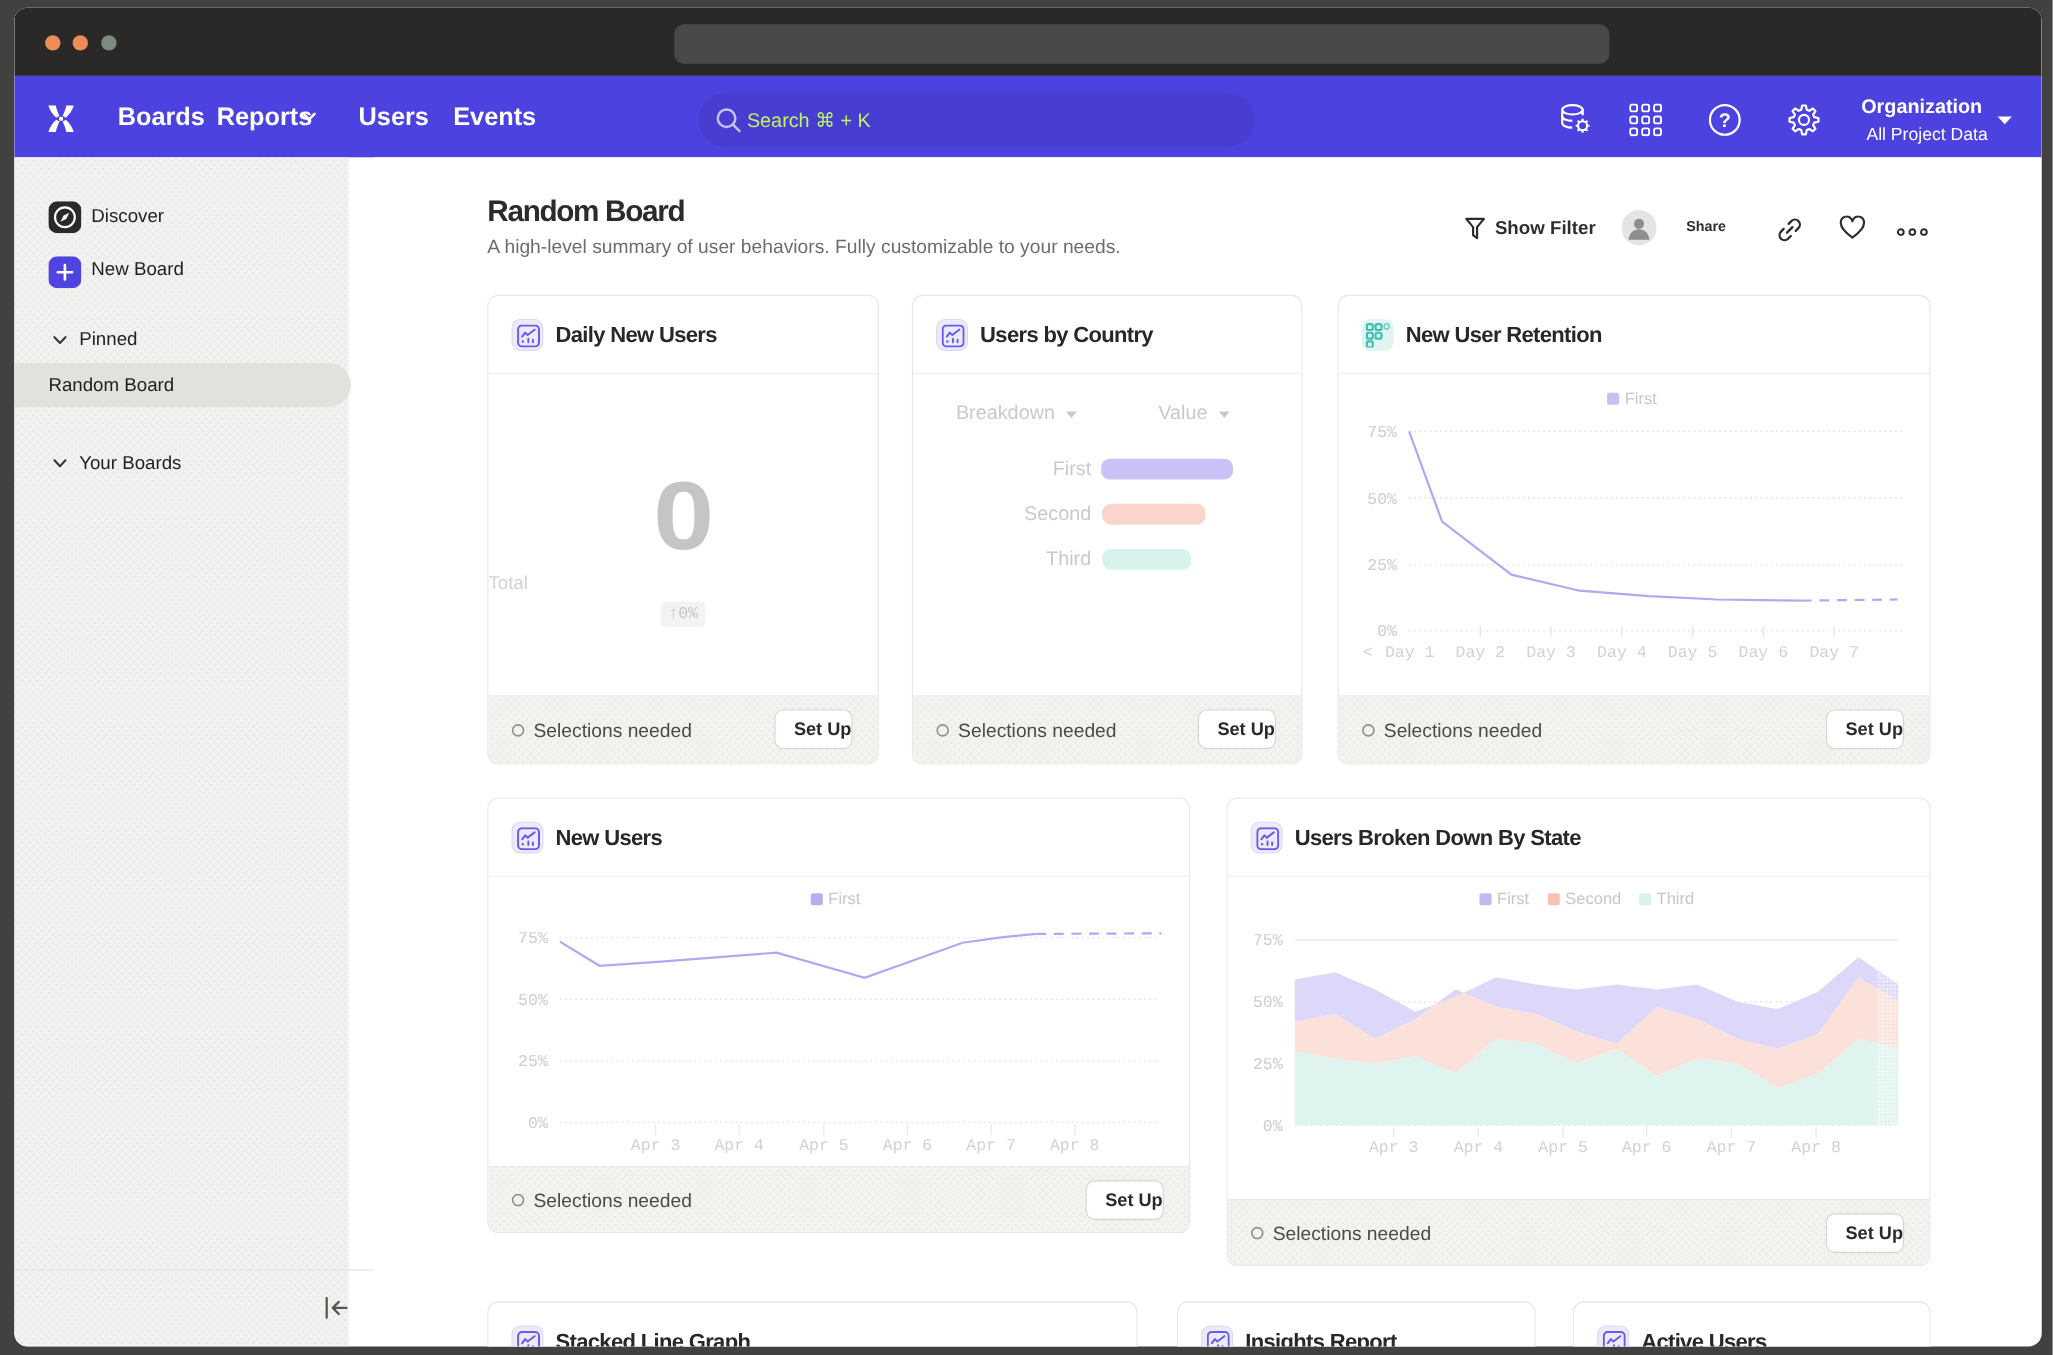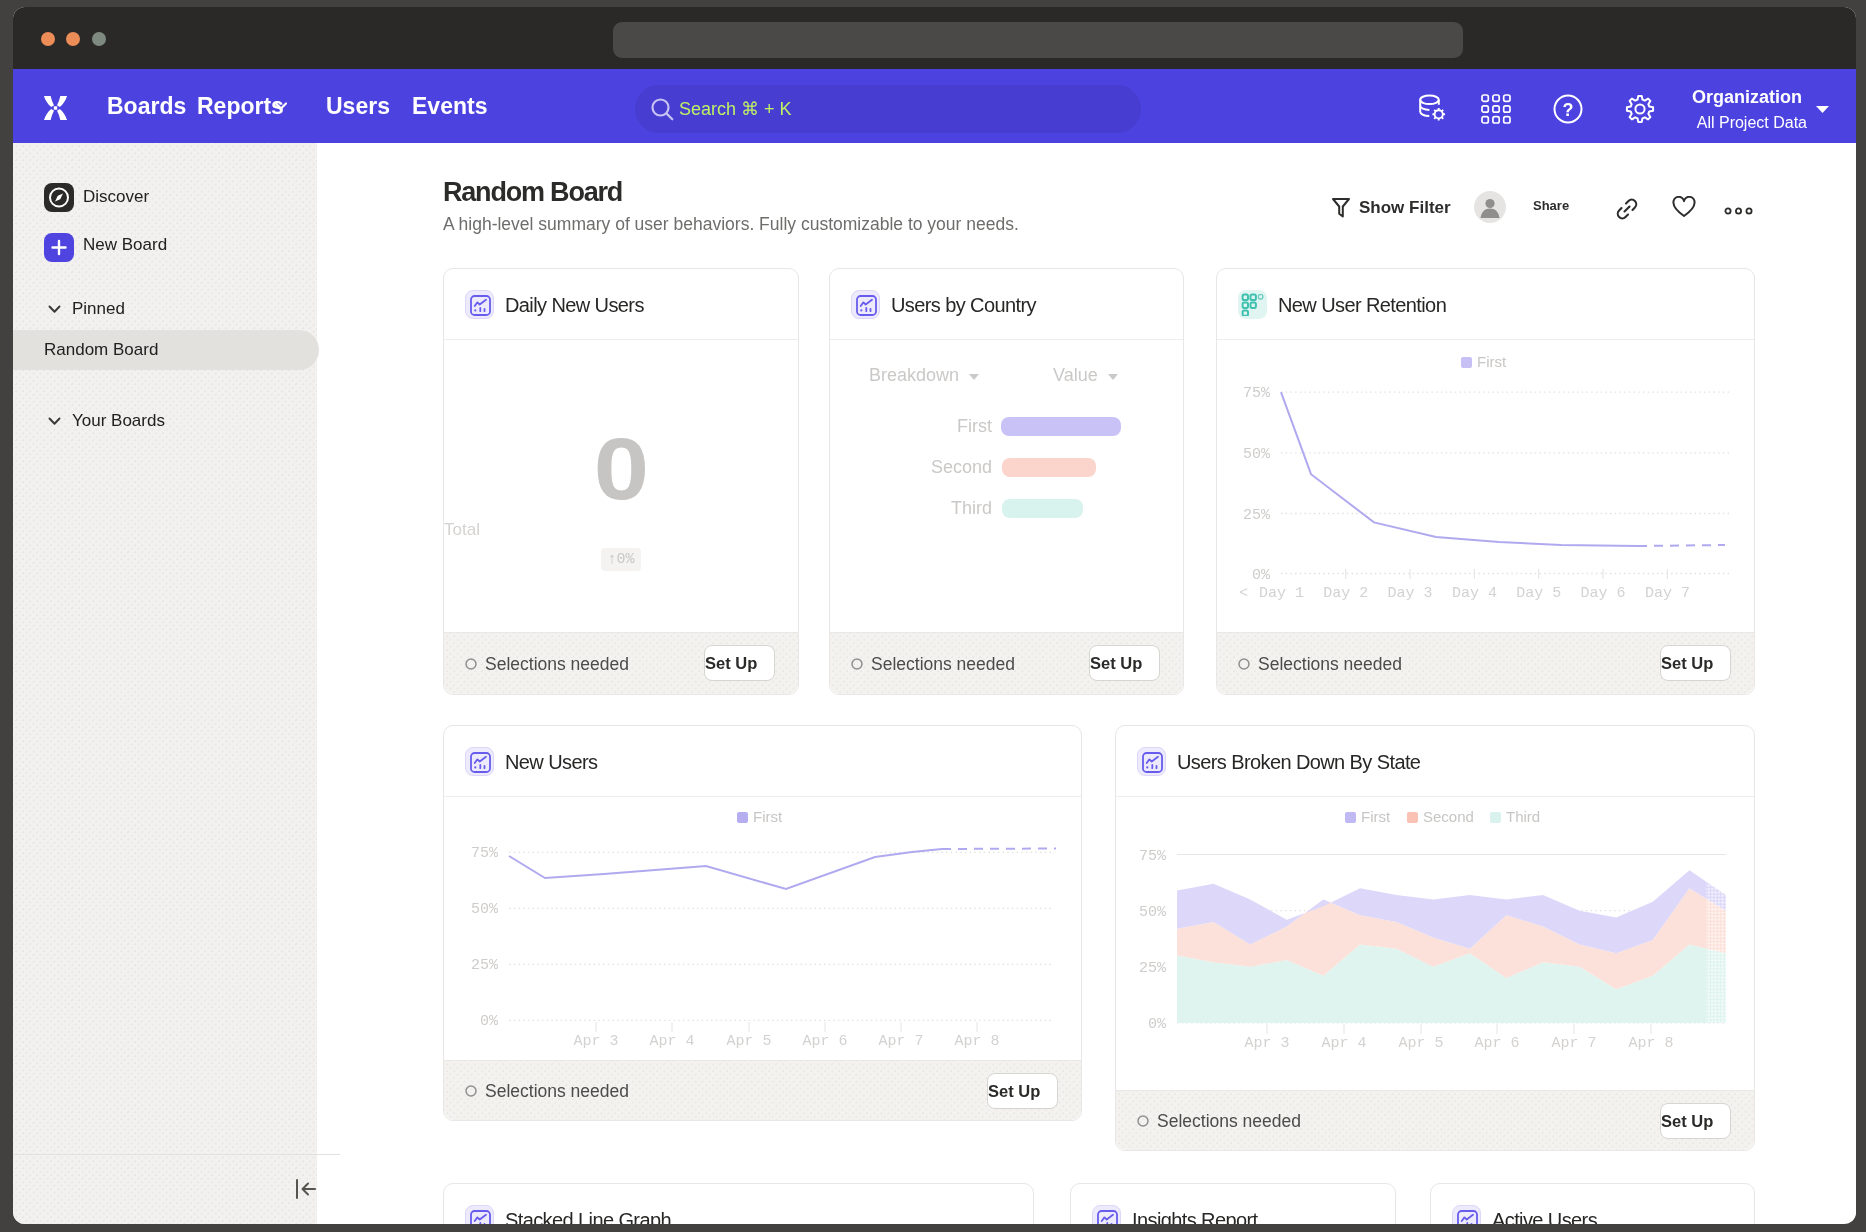--- a/index.html
+++ b/index.html
@@ -8,27 +8,27 @@
 .titlebar{left:0;top:0;width:100%;height:62px;background:#2a2928}
 .tl{width:14px;height:14px;border-radius:50%;top:25px}
 .urlpill{left:600px;top:15px;width:850px;height:36px;border-radius:9px;background:#4a4948}
 .nav{left:0;top:62px;width:100%;height:74px;background:#4c42df;color:#fff}
 .navlink{top:0;height:74px;line-height:74px;font-size:23px;font-weight:700;color:#fff}
 .search{left:622px;top:16px;width:506px;height:48px;border-radius:24px;background:#473dd1;color:#bef264;font-size:18px;line-height:48px}
 .sidebar{left:0;top:136px;width:304px;height:1081px;background:#f2f1ef;background-image:radial-gradient(rgba(90,86,80,.075) 1px,transparent 1px),radial-gradient(rgba(90,86,80,.075) 1px,transparent 1px);background-size:7px 7px,7px 7px;background-position:0 0,3.5px 3.5px}
 .main{left:327px;top:136px;width:1516px;height:1079px;background:#fff}
 .sideitem{font-size:17px;color:#21211f}
 .card{background:#fff;border:1px solid #e9e7e5;border-radius:10px}
-.cardtitle{font-size:20px;font-weight:400;color:#272726;letter-spacing:-.6px}
+.cardtitle{font-size:20px;font-weight:700;color:#272726;letter-spacing:-.6px}
 .chip{width:29px;height:29px;border-radius:8px}
 .chip.purple{background:#edeafc;border:1px solid #dcd6f9}
 .chip.teal{background:#e0f5f1}
 .footer{left:0;bottom:0;right:0;height:62px;background:#f3f2ef;border-top:1px solid #eae8e6;border-radius:0 0 10px 10px;background-image:radial-gradient(rgba(90,86,80,.065) 1px,transparent 1px),radial-gradient(rgba(90,86,80,.065) 1px,transparent 1px);background-size:7px 7px,7px 7px;background-position:0 0,3.5px 3.5px}
 .selneed{font-size:17.5px;color:#4c4b49}
-.setup{width:71px;height:36px;border:1px solid #d7d5d2;border-radius:8px;background:#fff;font-size:16.5px;font-weight:700;color:#2a2a29;text-align:left;line-height:34px}
+.setup{width:71px;height:36px;border:1px solid #d7d5d2;border-radius:8px;background:#fff;font-size:16.5px;font-weight:700;color:#2a2a29;text-align:right;line-height:34px}
 .axlbl{font-family:"Liberation Mono",monospace;fill:#cfcdcb;font-size:15px}
 .xlbl{font-family:"Liberation Mono",monospace;fill:#d4d2d0;font-size:15px}
 .leg{fill:#c8c6c4;font-size:15px}
 </style></head>
 <body>
 <div class="abs window">
 
   <div class="abs titlebar">
     <div class="abs tl" style="left:28px;background:#ec8c57"></div>
     <div class="abs tl" style="left:53px;background:#ec8c57"></div>

